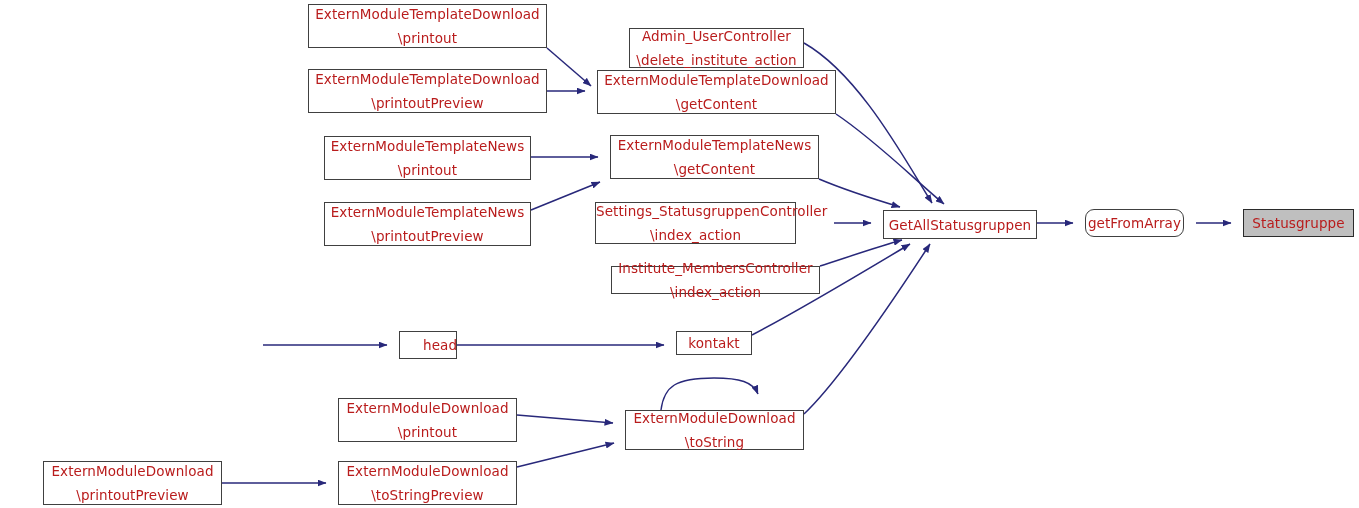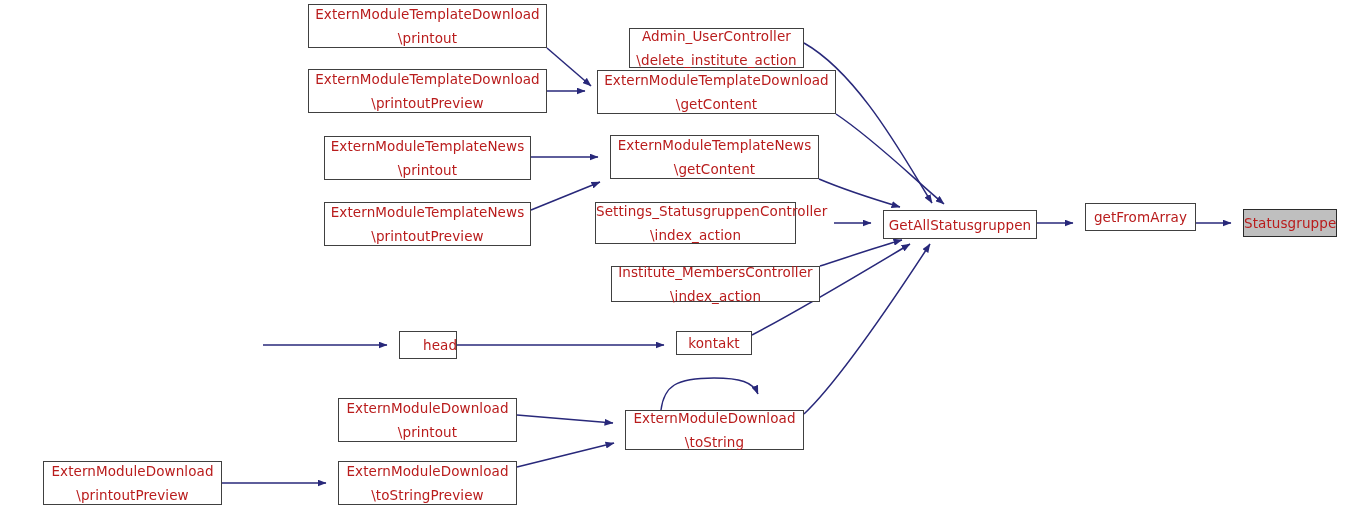--- a/index.html
+++ b/index.html
@@ -91,23 +91,23 @@
 \getContent</span></div>
     <div class="node" style="left: 324px; top: 136px; width: 207px; height: 44px;"><span class="label">ExternModuleTemplateNews
 \printout</span></div>
     <div class="node" style="left: 610px; top: 135px; width: 209px; height: 44px;"><span class="label">ExternModuleTemplateNews
 \getContent</span></div>
     <div class="node" style="left: 324px; top: 202px; width: 207px; height: 44px;"><span class="label">ExternModuleTemplateNews
 \printoutPreview</span></div>
     <div class="node" style="left: 595px; top: 202px; width: 201px; height: 42px;"><span class="label">Settings_StatusgruppenController
 \index_action</span></div>
     <div class="node" style="left: 883px; top: 210px; width: 154px; height: 29px;"><span class="label">GetAllStatusgruppen</span></div>
-    <div class="node" style="left: 1085px; top: 203px; width: 111px; height: 28px;"><span class="label">getFromArray</span></div>
-    <div class="node highlight" style="left: 1243px; top: 209px; width: 94px; height: 28px;"><span class="label">Statusgruppe</span></div>
-    <div class="node" style="left: 611px; top: 266px; width: 209px; height: 36px;"><span class="label">Institute_MembersController
+    <div class="node" style="left: 1085px; top: 209px; width: 99px; height: 28px; border-radius: 9px;"><span class="label">getFromArray</span></div>
+    <div class="node highlight" style="left: 1243px; top: 209px; width: 111px; height: 28px;"><span class="label">Statusgruppe</span></div>
+    <div class="node" style="left: 611px; top: 266px; width: 209px; height: 28px;"><span class="label">Institute_MembersController
 \index_action</span></div>
     <div class="node" style="left: 399px; top: 331px; width: 58px; height: 28px; padding-left: 23px;"><span class="label">head</span></div>
     <div class="node" style="left: 676px; top: 331px; width: 76px; height: 24px;"><span class="label">kontakt</span></div>
     <div class="node" style="left: 338px; top: 398px; width: 179px; height: 44px;"><span class="label">ExternModuleDownload
 \printout</span></div>
     <div class="node" style="left: 625px; top: 410px; width: 179px; height: 40px;"><span class="label">ExternModuleDownload
 \toString</span></div>
     <div class="node" style="left: 43px; top: 461px; width: 179px; height: 44px;"><span class="label">ExternModuleDownload
 \printoutPreview</span></div>
     <div class="node" style="left: 338px; top: 461px; width: 179px; height: 44px;"><span class="label">ExternModuleDownload

